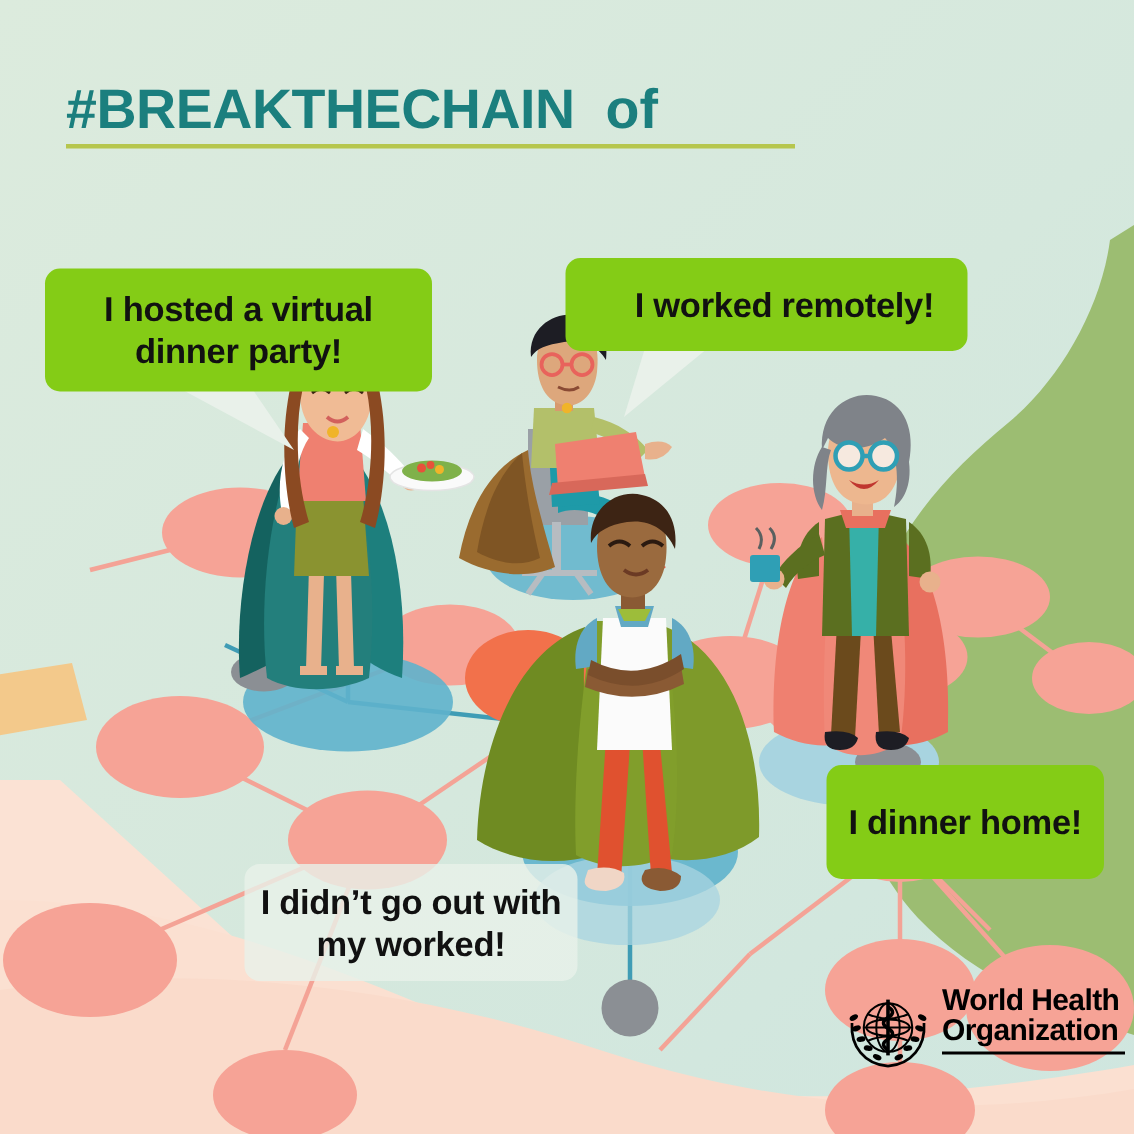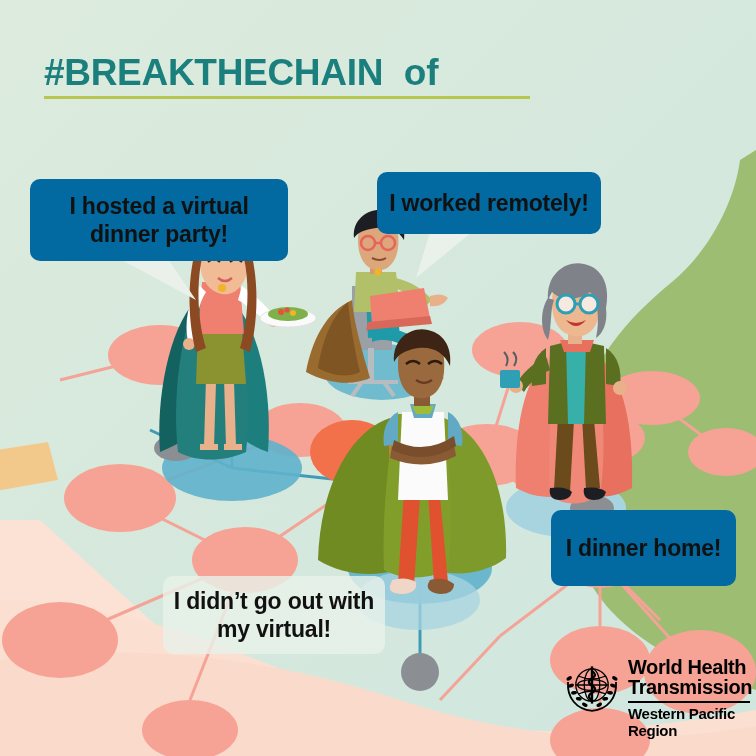--- a/index.html
+++ b/index.html
@@ -21,28 +21,28 @@
   #title-underline{
     margin-top:5px;width:486px;height:3px;background:#b6c64e;
   }
   #title-line2{
     margin-top:8px;font-size:39px;font-weight:bold;color:#c7791d;
     letter-spacing:-0.3px;white-space:nowrap;line-height:1.05;
   }
 
   
   .bubble{
-    position:absolute;background:#0369a1;border-radius:10px;
+    position:absolute;background:#84cc16;border-radius:10px;
     color:#111111;font-weight:bold;text-align:center;
     display:flex;align-items:center;justify-content:center;
     line-height:1.22;letter-spacing:-0.2px;
   }
   .bubble span{display:block;padding:0 10px;}
   #bubble-dinner{left:30px;top:179px;width:258px;height:82px;font-size:23px;}
-  #bubble-remote{left:377px;top:172px;width:224px;height:62px;font-size:23px;}
+  #bubble-remote{left:377px;top:172px;width:244px;height:62px;font-size:23px;padding-left:24px;}
   #bubble-home{left:551px;top:510px;width:185px;height:76px;font-size:23px;}
   #bubble-friends{left:163px;top:576px;width:222px;height:78px;font-size:23px;
     background:rgba(233,241,234,0.80);}
 
   
   #who-logo{position:absolute;left:562px;top:657px;width:176px;height:72px;
     display:flex;align-items:flex-start;}
   #who-emblem{width:60px;height:60px;flex:0 0 60px;margin-top:1px;}
   #who-text{margin-left:6px;}
   #who-name{font-size:20px;font-weight:bold;color:#000;line-height:1.02;
@@ -308,21 +308,21 @@
 
   <div class="bubble" id="bubble-remote">
     <span>I worked remotely!</span>
   </div>
 
   <div class="bubble" id="bubble-home">
     <span>I dinner home!</span>
   </div>
 
   <div class="bubble" id="bubble-friends">
-    <span>I didn’t go out with my virtual!</span>
+    <span>I didn’t go out with my worked!</span>
   </div>
 
   <div id="who-logo">
     <svg id="who-emblem" viewBox="0 0 100 100">
       <g fill="none" stroke="#000" stroke-width="2.2">
         <circle cx="50" cy="45" r="27"></circle>
         <ellipse cx="50" cy="45" rx="13" ry="27"></ellipse>
         <ellipse cx="50" cy="45" rx="24" ry="9"></ellipse>
         <line x1="23" y1="45" x2="77" y2="45"></line>
         <line x1="50" y1="18" x2="50" y2="72"></line>
@@ -348,20 +348,19 @@
       </g>
 
       <g>
         <rect x="48" y="14" width="4" height="62" fill="#000"></rect>
         <path d="M50,22 q10,6 0,12 q-10,6 0,12 q10,6 0,12 q-10,6 0,12" stroke="#000" stroke-width="4" fill="none"></path>
       </g>
     </svg>
     <div id="who-text">
       <div id="who-name">
         <div>World Health</div>
-        <div>Transmission</div>
+        <div>Organization</div>
       </div>
       <div id="who-rule"></div>
-      <div id="who-region">Western Pacific Region</div>
     </div>
   </div>
 
 </div>
 
 </body></html>

